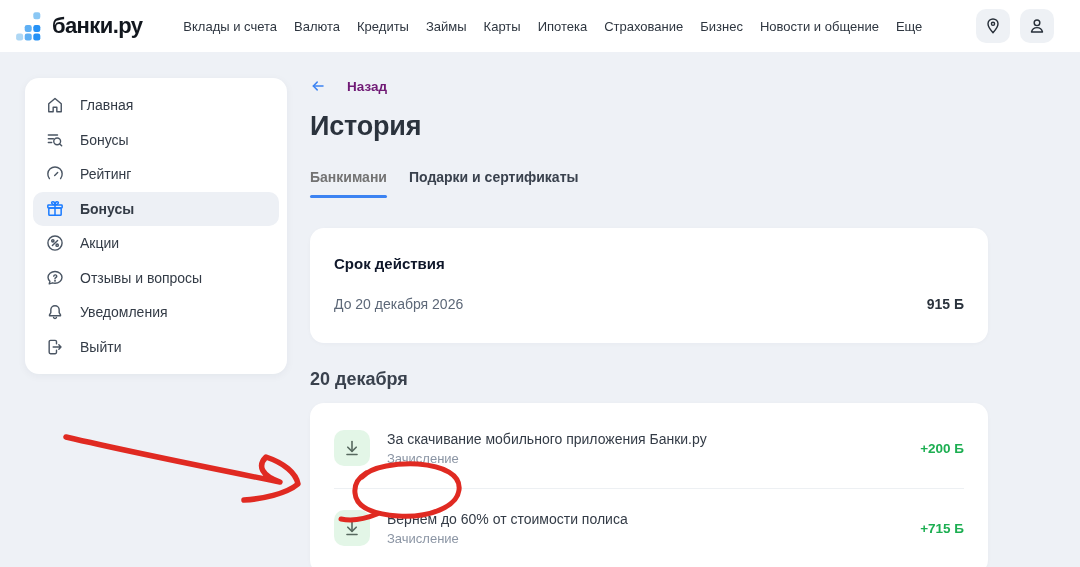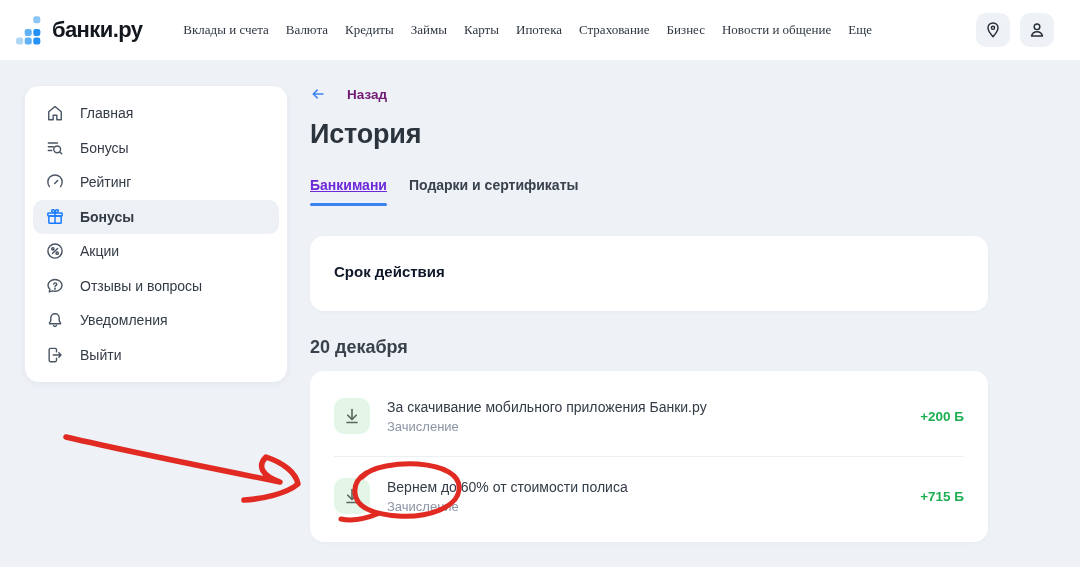--- a/index.html
+++ b/index.html
@@ -1,45 +1,45 @@
 <!DOCTYPE html>
 <html><head>
 <meta charset="utf-8">
 <style>
   * { margin:0; padding:0; box-sizing:border-box; }
   html,body { background:#eef1f6; }
   body { font-family:"Liberation Sans","DejaVu Sans",sans-serif; }
   .page { position:relative; width:1080px; height:567px; background:#eef1f6; overflow:hidden; }
 
   
-  .header { height:60px; background:#ffffff; display:flex; align-items:center; padding:0 26px 0 16px; }
+  .header { height:52px; background:#ffffff; display:flex; align-items:center; padding:0 26px 0 16px; }
   .logo { display:flex; align-items:center; gap:9px; cursor:pointer; }
   .logo-text { font-size:22px; font-weight:800; color:#12171e; letter-spacing:-0.6px; }
-  .nav { display:flex; align-items:center; gap:17px; margin-left:41px;font-family:Liberation Serif, serif; }
+  .nav { display:flex; align-items:center; gap:17px; margin-left:41px; }
   .nav-item { font-size:13px; color:#2e3640; white-space:nowrap; cursor:pointer; }
   .header-actions { margin-left:auto; display:flex; gap:10px; }
   .icon-btn { width:34px; height:34px; border-radius:10px; background:#eef1f5; display:flex; align-items:center; justify-content:center; cursor:pointer; }
 
   
   .content { display:flex; align-items:flex-start; padding:26px 0 0 25px; }
 
   
   .sidebar { width:262px; background:#fff; border-radius:14px; padding:10px 8px; box-shadow:0 2px 8px rgba(22,34,51,.05); }
   .side-item { display:flex; align-items:center; gap:15px; height:34.5px; padding:0 12px; border-radius:10px; font-size:14px; color:#333b46; cursor:pointer; }
   .side-item .si { display:flex; width:20px; height:20px; color:#4a5563; }
   .side-item.active { background:#edf0f5; font-weight:700; }
   .side-item.active .si { color:#1a7bff; }
 
   
   .main { margin-left:23px; width:678px; }
   .back-link { display:inline-flex; align-items:center; gap:21px; color:#701a75; font-size:13.5px; font-weight:600; cursor:pointer; }
   .page-title { margin-top:13px; font-size:27px; font-weight:700; color:#2b333d; letter-spacing:-0.2px; }
   .tabs { display:flex; gap:22px; margin-top:27px; }
   .tab { position:relative; font-size:14px; font-weight:600; color:#39414d; padding-bottom:13px; cursor:pointer; }
-  .tab.active { color:#6d28d9;text-decoration:underline; }
+  .tab.active { color:#737373; }
   .tab.active::after { content:""; position:absolute; left:0; right:0; bottom:0; height:3px; border-radius:3px; background:#3c83f2; }
 
   .card { background:#fff; border-radius:14px; box-shadow:0 1px 4px rgba(22,34,51,.03); }
   .validity-card { margin-top:30px; padding:27px 24px 31px; }
   .validity-title { font-size:15px; font-weight:700; color:#0f172a; }
   .validity-row { display:flex; align-items:center; justify-content:space-between; margin-top:24px; }
   .validity-until { font-size:14px; color:#5d6878; }
   .validity-amount { font-size:14px; font-weight:700; color:#2b333d; }
 
   .date-label { margin:26px 0 13px; font-size:18px; font-weight:600; color:#39414d; }
@@ -196,20 +196,24 @@
 
       <h1 class="page-title">История</h1>
 
       <div class="tabs">
         <div class="tab active">Банкимани</div>
         <div class="tab">Подарки и сертификаты</div>
       </div>
 
       <section class="card validity-card">
         <div class="validity-title">Срок действия</div>
+        <div class="validity-row">
+          <span class="validity-until">До 20 декабря 2026</span>
+          <span class="validity-amount">915 Б</span>
+        </div>
       </section>
 
       <div class="date-label">20 декабря</div>
 
       <section class="card history-card">
         <div class="h-row">
           <div class="h-icon">
             <svg width="18" height="18" viewBox="0 0 18 18" fill="none" stroke="currentColor" stroke-width="1.6" stroke-linecap="round" stroke-linejoin="round">
                 <path d="M9 2.5v9.5"></path>
                 <path d="M4.8 8.2 9 12.4l4.2-4.2"></path>

